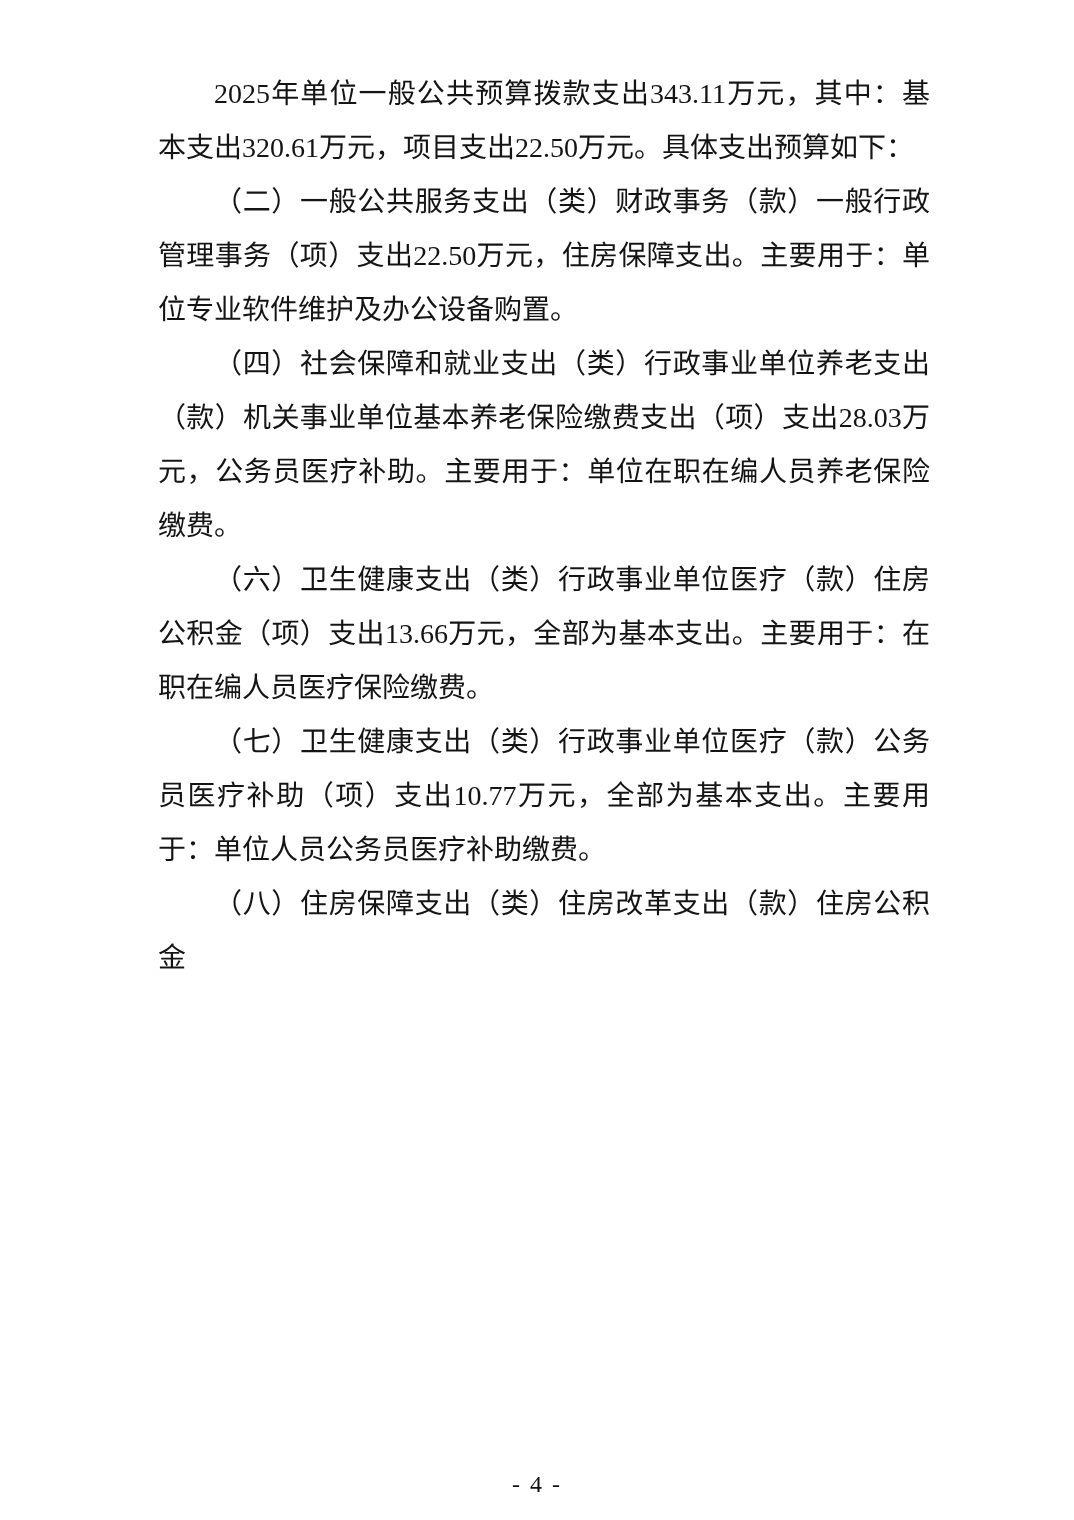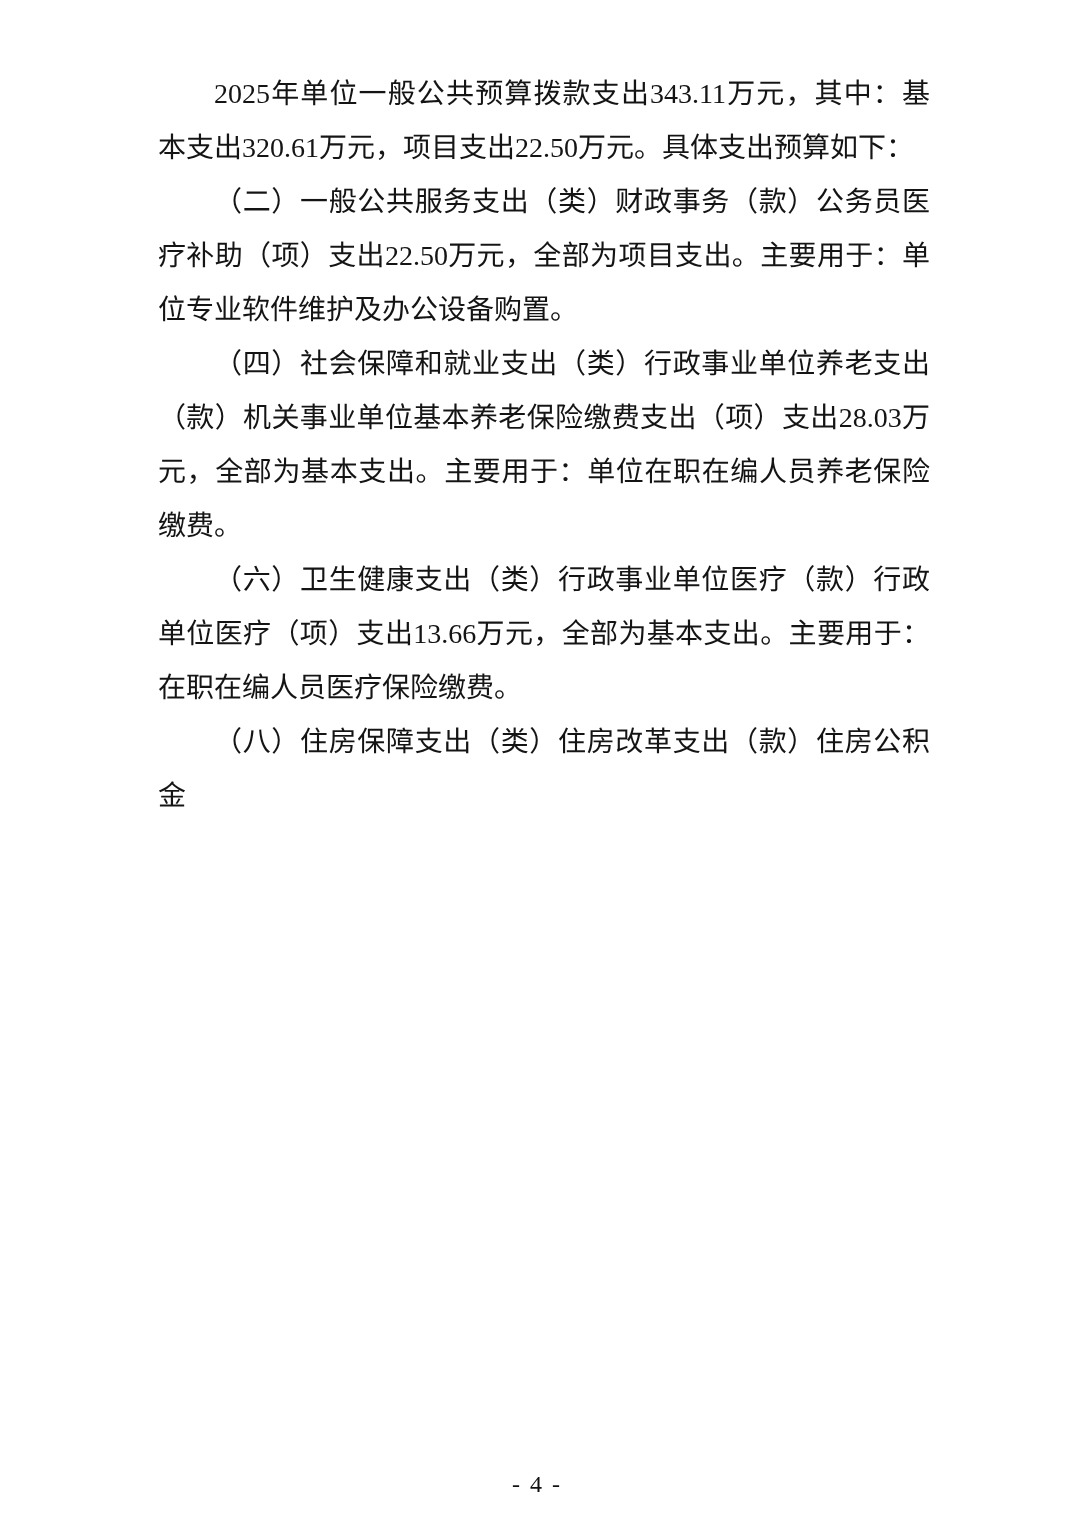--- a/index.html
+++ b/index.html
@@ -48,21 +48,22 @@
     letter-spacing: 2px;
   }
 </style>
 </head>
 <body>
 
 <div class="doc-page">
 
   <div class="doc-body">
     <p>2025年单位一般公共预算拨款支出343.11万元，其中：基本支出320.61万元，项目支出22.50万元。具体支出预算如下：</p>
-    <p>（二）一般公共服务支出（类）财政事务（款）公务员医疗补助（项）支出22.50万元，全部为项目支出。主要用于：单位专业软件维护及办公设备购置。</p>
-    <p>（四）社会保障和就业支出（类）行政事业单位养老支出（款）机关事业单位基本养老保险缴费支出（项）支出28.03万元，全部为基本支出。主要用于：单位在职在编人员养老保险缴费。</p>
-    <p>（六）卫生健康支出（类）行政事业单位医疗（款）行政单位医疗（项）支出13.66万元，全部为基本支出。主要用于：在职在编人员医疗保险缴费。</p>
+    <p>（二）一般公共服务支出（类）财政事务（款）一般行政管理事务（项）支出22.50万元，住房保障支出。主要用于：单位专业软件维护及办公设备购置。</p>
+    <p>（四）社会保障和就业支出（类）行政事业单位养老支出（款）机关事业单位基本养老保险缴费支出（项）支出28.03万元，公务员医疗补助。主要用于：单位在职在编人员养老保险缴费。</p>
+    <p>（六）卫生健康支出（类）行政事业单位医疗（款）住房公积金（项）支出13.66万元，全部为基本支出。主要用于：在职在编人员医疗保险缴费。</p>
+    <p>（七）卫生健康支出（类）行政事业单位医疗（款）公务员医疗补助（项）支出10.77万元，全部为基本支出。主要用于：单位人员公务员医疗补助缴费。</p>
     <p>（八）住房保障支出（类）住房改革支出（款）住房公积金</p>
   </div>
 
   <div class="page-footer">- 4 -</div>
 
 </div>
 
 </body></html>

